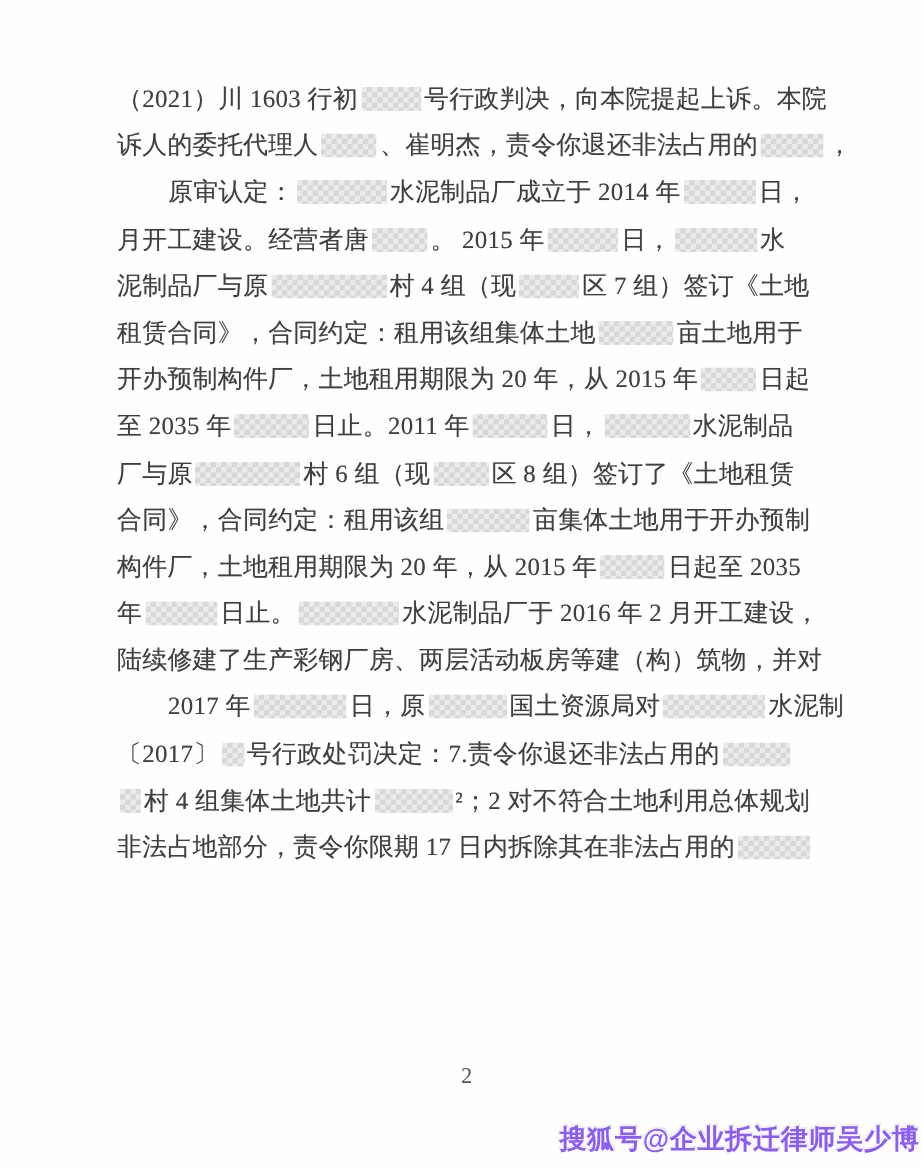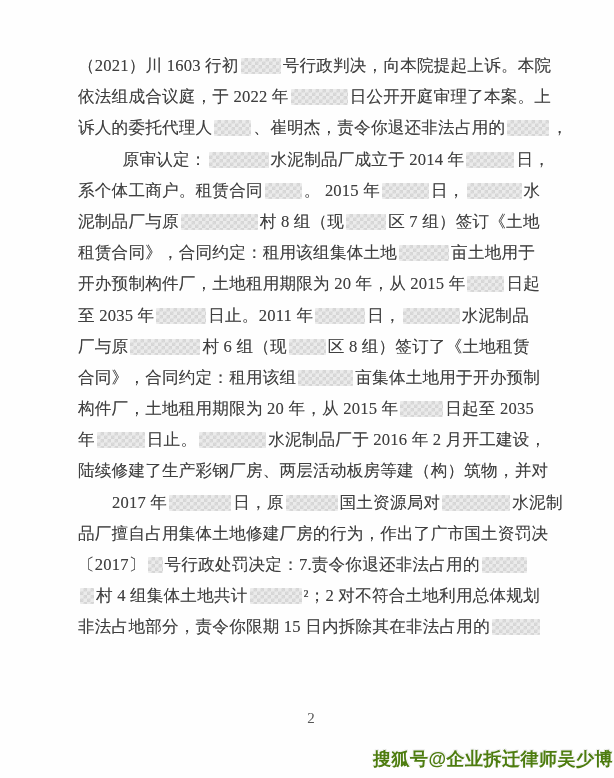--- a/index.html
+++ b/index.html
@@ -16,21 +16,21 @@
     left:78px; top:50px; width:472px;
   }
   .line {
     height:31.2px;
     line-height:31.2px;
     font-size:16.6px;
     letter-spacing:0.2px;
     white-space:nowrap;
     text-shadow:0 0 0.5px rgba(60,60,60,0.45);
   }
-  .line.indent { padding-left:34px;text-align:right; }
+  .line.indent { padding-left:34px; }
   .redact {
     display:inline-block;
     height:16px;
     vertical-align:-3px;
     margin:0 2px;
     border-radius:1px;
     background-color:#e9e9e9;
     background-image:
       linear-gradient(45deg,#d2d2d2 25%,transparent 25%,transparent 75%,#d2d2d2 75%),
       linear-gradient(45deg,#d2d2d2 25%,transparent 25%,transparent 75%,#d2d2d2 75%);
@@ -44,50 +44,48 @@
     text-align:center;
     font-size:15px;
     color:#565656;
   }
   .watermark {
     position:absolute;
     top:747px; right:1px;
     font-size:18px;
     font-weight:bold;
     letter-spacing:0.5px;
-    color:#4d7c0f;
+    color:#8b5cf6;
     font-family:"Liberation Sans","DejaVu Sans",sans-serif;
     text-shadow:
       1px 1px 0 #ffffff,
       -1px -1px 0 #f2f2f2,
       1px -1px 0 #e8e8e8,
       -1px 1px 0 #ffffff,
       0 0 1px #bdbdbd;
   }
 </style>
 </head>
 <body>
 
 <div class="page">
   <div class="doc-body">
       <div class="line"><span>（2021）川 1603 行初</span><span class="redact" style="width: 40px;"></span><span>号行政判决，向本院提起上诉。本院</span></div>
-      <div class="line"><span>依法组成合议庭，于 2022 年</span><span class="redact" style="width: 57px;"></span><span>日公开开庭审理了本案。上</span></div>
       <div class="line"><span>诉人的委托代理人</span><span class="redact" style="width: 37px;"></span><span>、崔明杰，责令你退还非法占用的</span><span class="redact" style="width: 42px;"></span><span>，</span></div>
       <div class="line indent"><span>原审认定：</span><span class="redact" style="width: 60px;"></span><span>水泥制品厂成立于 2014 年</span><span class="redact" style="width: 48px;"></span><span>日，</span></div>
-      <div class="line"><span>系个体工商户。租赁合同</span><span class="redact" style="width: 37px;"></span><span>。 2015 年</span><span class="redact" style="width: 47px;"></span><span>日，</span><span class="redact" style="width: 55px;"></span><span>水</span></div>
-      <div class="line"><span>泥制品厂与原</span><span class="redact" style="width: 77px;"></span><span>村 8 组（现</span><span class="redact" style="width: 40px;"></span><span>区 7 组）签订《土地</span></div>
+      <div class="line"><span>月开工建设。经营者唐</span><span class="redact" style="width: 37px;"></span><span>。 2015 年</span><span class="redact" style="width: 47px;"></span><span>日，</span><span class="redact" style="width: 55px;"></span><span>水</span></div>
+      <div class="line"><span>泥制品厂与原</span><span class="redact" style="width: 77px;"></span><span>村 4 组（现</span><span class="redact" style="width: 40px;"></span><span>区 7 组）签订《土地</span></div>
       <div class="line"><span>租赁合同》，合同约定：租用该组集体土地</span><span class="redact" style="width: 50px;"></span><span>亩土地用于</span></div>
       <div class="line"><span>开办预制构件厂，土地租用期限为 20 年，从 2015 年</span><span class="redact" style="width: 37px;"></span><span>日起</span></div>
       <div class="line"><span>至 2035 年</span><span class="redact" style="width: 50px;"></span><span>日止。2011 年</span><span class="redact" style="width: 50px;"></span><span>日，</span><span class="redact" style="width: 57px;"></span><span>水泥制品</span></div>
       <div class="line"><span>厂与原</span><span class="redact" style="width: 70px;"></span><span>村 6 组（现</span><span class="redact" style="width: 37px;"></span><span>区 8 组）签订了《土地租赁</span></div>
       <div class="line"><span>合同》，合同约定：租用该组</span><span class="redact" style="width: 55px;"></span><span>亩集体土地用于开办预制</span></div>
       <div class="line"><span>构件厂，土地租用期限为 20 年，从 2015 年</span><span class="redact" style="width: 43px;"></span><span>日起至 2035</span></div>
       <div class="line"><span>年</span><span class="redact" style="width: 48px;"></span><span>日止。</span><span class="redact" style="width: 67px;"></span><span>水泥制品厂于 2016 年 2 月开工建设，</span></div>
       <div class="line"><span>陆续修建了生产彩钢厂房、两层活动板房等建（构）筑物，并对</span></div>
       <div class="line indent"><span>2017 年</span><span class="redact" style="width: 62px;"></span><span>日，原</span><span class="redact" style="width: 52px;"></span><span>国土资源局对</span><span class="redact" style="width: 68px;"></span><span>水泥制</span></div>
-      <div class="line"><span>品厂擅自占用集体土地修建厂房的行为，作出了广市国土资罚决</span></div>
       <div class="line"><span>〔2017〕</span><span class="redact" style="width: 15px;"></span><span>号行政处罚决定：7.责令你退还非法占用的</span><span class="redact" style="width: 45px;"></span></div>
       <div class="line"><span class="redact" style="width: 14px;"></span><span>村 4 组集体土地共计</span><span class="redact" style="width: 52px;"></span><span>²；2 对不符合土地利用总体规划</span></div>
-      <div class="line"><span>非法占地部分，责令你限期 15 日内拆除其在非法占用的</span><span class="redact" style="width: 48px;"></span></div>
+      <div class="line"><span>非法占地部分，责令你限期 17 日内拆除其在非法占用的</span><span class="redact" style="width: 48px;"></span></div>
     </div>
   <div class="page-number">2</div>
   <div class="watermark">搜狐号@企业拆迁律师吴少博</div>
 </div>
 
 </body></html>

